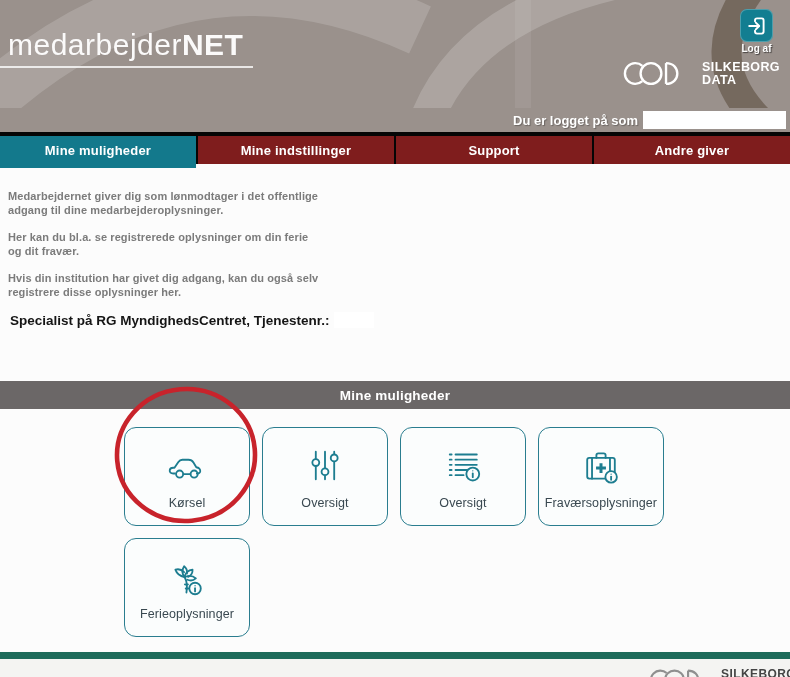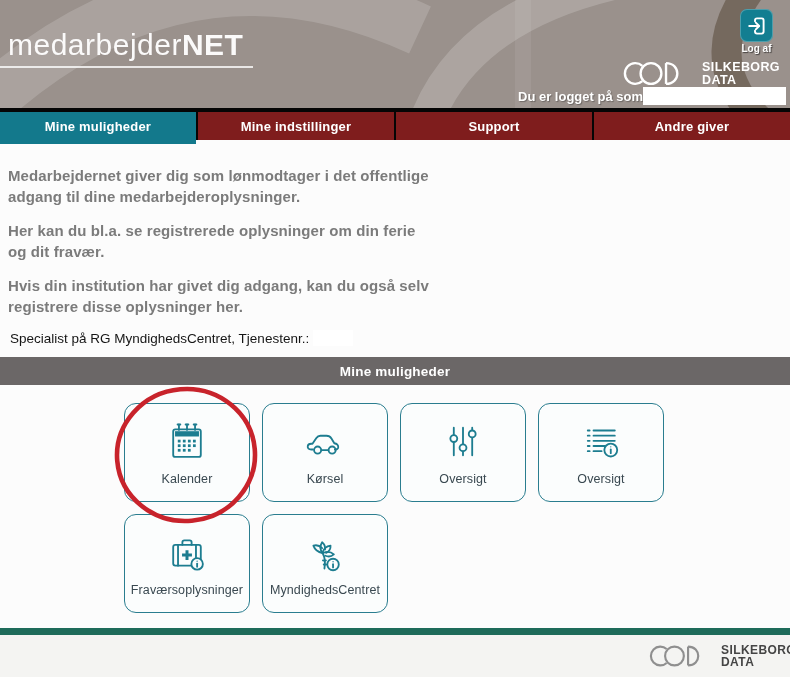--- a/index.html
+++ b/index.html
@@ -2,59 +2,59 @@
 <html><head>
 <meta charset="utf-8">
 <style>
   html,body{margin:0;padding:0;}
   body{
     width:790px;height:677px;position:relative;overflow:hidden;
     font-family:"Liberation Sans","DejaVu Sans",sans-serif;
     background:#fdfdfd;
   }
   
-  .header{position:relative;height:108px;background:#9a918c;overflow:hidden;}
+  .header{position:relative;height:132px;background:#9a918c;overflow:hidden;}
   .header svg.swoosh{position:absolute;inset:0;}
   .logo{
     position:absolute;left:0;top:28px;padding:0 10px 4px 8px;
     border-bottom:2px solid rgba(255,255,255,.78);
     color:#fbfafa;font-size:30px;letter-spacing:.5px;white-space:nowrap;
   }
   .logo .light{font-weight:normal;}
   .logo .bold{font-weight:bold;}
   .logout{position:absolute;top:9px;right:17px;text-align:center;cursor:pointer;}
   .logout-tile{
     width:33px;height:33px;background:#127e91;border-radius:7px;
     display:flex;align-items:center;justify-content:center;margin:0 auto;
     box-shadow:0 0 0 1px rgba(255,255,255,.25) inset;
   }
   .logout-label{color:#fff;font-size:10px;font-weight:bold;margin-top:1px;
     text-shadow:1px 1px 1px rgba(0,0,0,.55);}
   .hbrand{position:absolute;right:10px;top:58px;display:flex;align-items:center;gap:6px;}
   .hbrand-text{color:#fff;font-weight:bold;font-size:12.5px;line-height:12.5px;letter-spacing:.4px;}
-  .logged-row{position:absolute;right:4px;bottom:3px;display:flex;align-items:center;}
+  .logged-row{position:absolute;right:4px;bottom:3px;display:flex;align-items:center;gap:5px;}
   .logged-label{color:#fff;font-size:13px;font-weight:bold;text-shadow:1px 1px 1px rgba(0,0,0,.3);}
   .logged-box{width:143px;height:18px;background:#fff;}
   
   .top-strip{height:4px;background:#050505;}
   .tabs{display:flex;height:28px;background:#050505;gap:2px;}
   .tab{
     flex:1;background:#7f1d1d;color:#fff;font-size:13px;font-weight:bold;
     display:flex;align-items:center;justify-content:center;cursor:pointer;
     position:relative;letter-spacing:.2px;
   }
   .tab.active{background:#13798c;}
   .tab.active::after{content:"";position:absolute;left:0;right:0;bottom:-4px;height:4px;background:#13798c;}
   
   .content{height:217px;box-sizing:border-box;padding:25px 120px 0 8px;background:#fcfcfc;}
-  .content p{margin:0 0 13px 0;color:#7b7b7b;font-size:15px;font-weight:bold;
-    line-height:21px;white-space:pre-line;letter-spacing:.1px;}
+  .content p{margin:0 0 13px 0;color:#7b7b7b;font-size:11px;font-weight:bold;
+    line-height:14px;white-space:pre-line;letter-spacing:.1px;}
   .employment-heading{margin:4px 0 7px 0;color:#000;font-size:16px;font-weight:bold;letter-spacing:.1px;}
   .employment-line{display:flex;align-items:center;gap:4px;padding-left:2px;
-    color:#151515;font-size:13.5px;font-weight:normal;}
+    color:#151515;font-size:13.5px;font-weight:bold;}
   .redacted-inline{width:40px;height:16px;background:#fff;}
   
   .section-bar{height:28px;background:#6b6767;color:#fff;font-size:13.5px;font-weight:bold;
     display:flex;align-items:center;justify-content:center;letter-spacing:.2px;}
   
   .tiles{height:243px;box-sizing:border-box;background:#fcfcfc;
     padding:18px 0 0 124px;display:flex;flex-wrap:wrap;gap:12px;align-content:flex-start;}
   .tile{
     width:126px;height:99px;box-sizing:border-box;background:#fbfdfd;
     border:1.5px solid #2a7d8f;border-radius:12px;cursor:pointer;
@@ -144,41 +144,20 @@
     <span class="redacted-inline"></span>
   </div>
 </div>
 
 <div class="section-bar">
   <span>Mine muligheder</span>
 </div>
 
 <div class="tiles">
 
-  <div class="tile">
-    <svg class="ticon" width="46" height="46" viewBox="0 0 40 40">
-      <path d="M13 4.5v5 M20 4.5v5 M27 4.5v5 M11.8 4.8h2.4 M18.8 4.8h2.4 M25.8 4.8h2.4"></path>
-      <rect x="8" y="9" width="24" height="24" rx="1.8"></rect>
-      <rect x="9.6" y="10.6" width="20.8" height="4.6" fill="#1d7d90" stroke="none"></rect>
-      <g fill="#1d7d90" stroke="none">
-        <rect x="12" y="18" width="2.4" height="2.4"></rect>
-          <rect x="16.4" y="18" width="2.4" height="2.4"></rect>
-          <rect x="20.8" y="18" width="2.4" height="2.4"></rect>
-          <rect x="25.2" y="18" width="2.4" height="2.4"></rect>
-        <rect x="12" y="22" width="2.4" height="2.4"></rect>
-          <rect x="16.4" y="22" width="2.4" height="2.4"></rect>
-          <rect x="20.8" y="22" width="2.4" height="2.4"></rect>
-          <rect x="25.2" y="22" width="2.4" height="2.4"></rect>
-        <rect x="12" y="26" width="2.4" height="2.4"></rect>
-          <rect x="16.4" y="26" width="2.4" height="2.4"></rect>
-          <rect x="20.8" y="26" width="2.4" height="2.4"></rect>
-      </g>
-    </svg>
-    <div class="tile-label">Kalender</div>
-  </div>
 
   <div class="tile">
     <svg class="ticon" width="46" height="46" viewBox="0 0 40 40">
       <path d="M9.5 26.5H8c-2 0-3.3-1.1-3-2.9.2-1.3 1.4-2.1 2.9-2.1h1.2l3.4-5c.8-1.2 2-1.9 3.5-1.9h5.3c1.8 0 3.4.9 4.3 2.4l2.5 4.1c2.2.3 3.7 1.7 3.4 3.6-.2 1.1-1 1.8-2.2 1.8h-.7"></path>
       <circle cx="13.6" cy="27" r="3.1"></circle>
       <circle cx="26.2" cy="27" r="3.1"></circle>
       <path d="M16.8 27h6.2"></path>
     </svg>
     <div class="tile-label">Kørsel</div>
   </div>
@@ -221,21 +200,21 @@
       <path d="M19.5 33.5c1-5.5.6-9.5-1.6-13.5"></path>
       <path d="M17.9 20c-4-.8-6.8-3-8-6.4 2.6-.8 5.6.1 7.6 2.2"></path>
       <path d="M17.9 20c-2.2-2.8-2.4-6.3-.4-9.4 1.8 1.4 2.8 3.9 2.5 6.4"></path>
       <path d="M17.9 19.6c.9-3.4 3.4-5.5 6.9-6 .2 2.6-1.3 5.1-3.8 6.3"></path>
       <path d="M18.3 20c3.4-1.6 6.8-1.2 9.4 1.2-1.9 1.7-4.9 2.2-7.4 1.2"></path>
       <path d="M18.2 26.5c.9.2 1.8.2 2.6 0 M18.9 30c.7.2 1.4.2 2.1 0"></path>
       <circle cx="27" cy="30" r="5" fill="#fbfdfd"></circle>
       <path d="M27 29.7v2.8"></path>
       <circle cx="27" cy="27.6" r="0.6" fill="#1d7d90" stroke="none"></circle>
     </svg>
-    <div class="tile-label">MyndighedsCentret</div>
+    <div class="tile-label">Ferieoplysninger</div>
   </div>
 
 </div>
 
 <div class="footer-strip"></div>
 <div class="footer">
   <div class="fbrand">
     <svg width="72" height="28" viewBox="0 0 86 34" fill="none" stroke="#8f8f8f" stroke-width="2.6">
       <path d="M28 8.6 a11.4 11.4 0 1 0 0 16.8"></path>
       <circle cx="37.5" cy="17" r="11.4"></circle>

